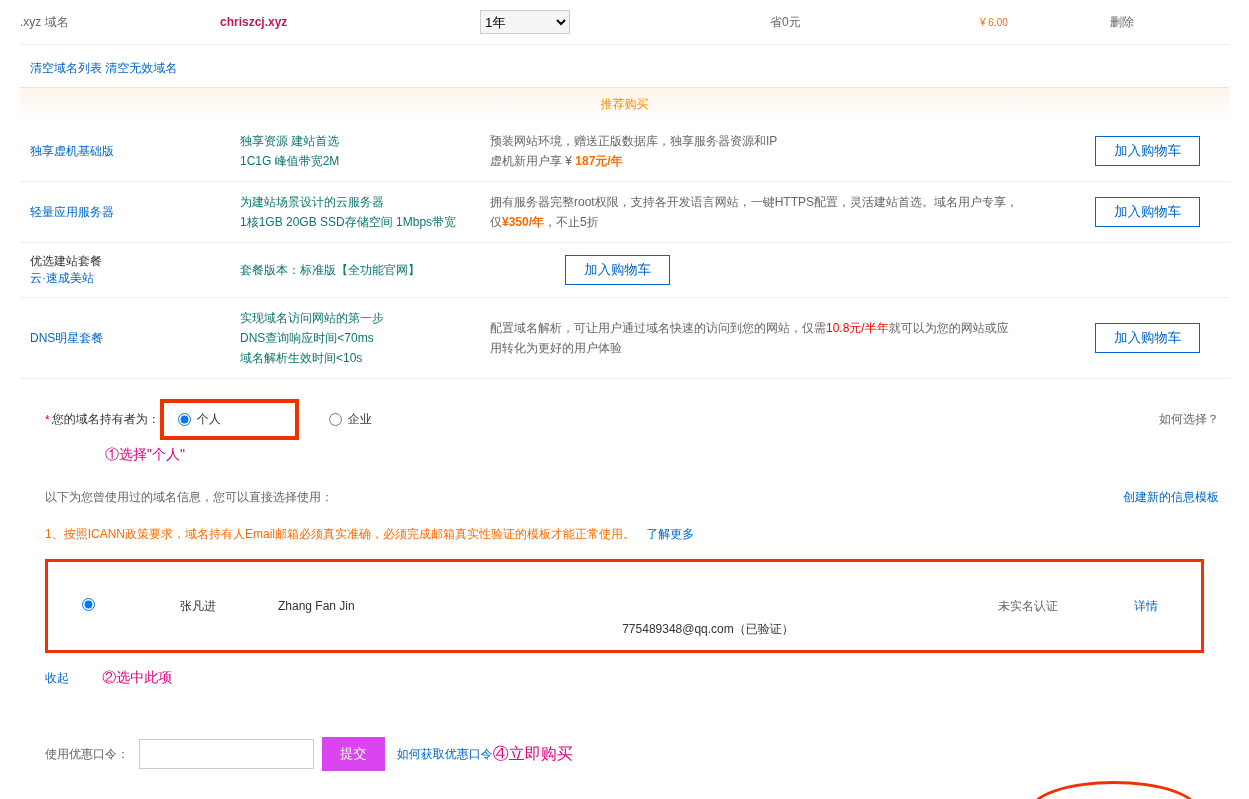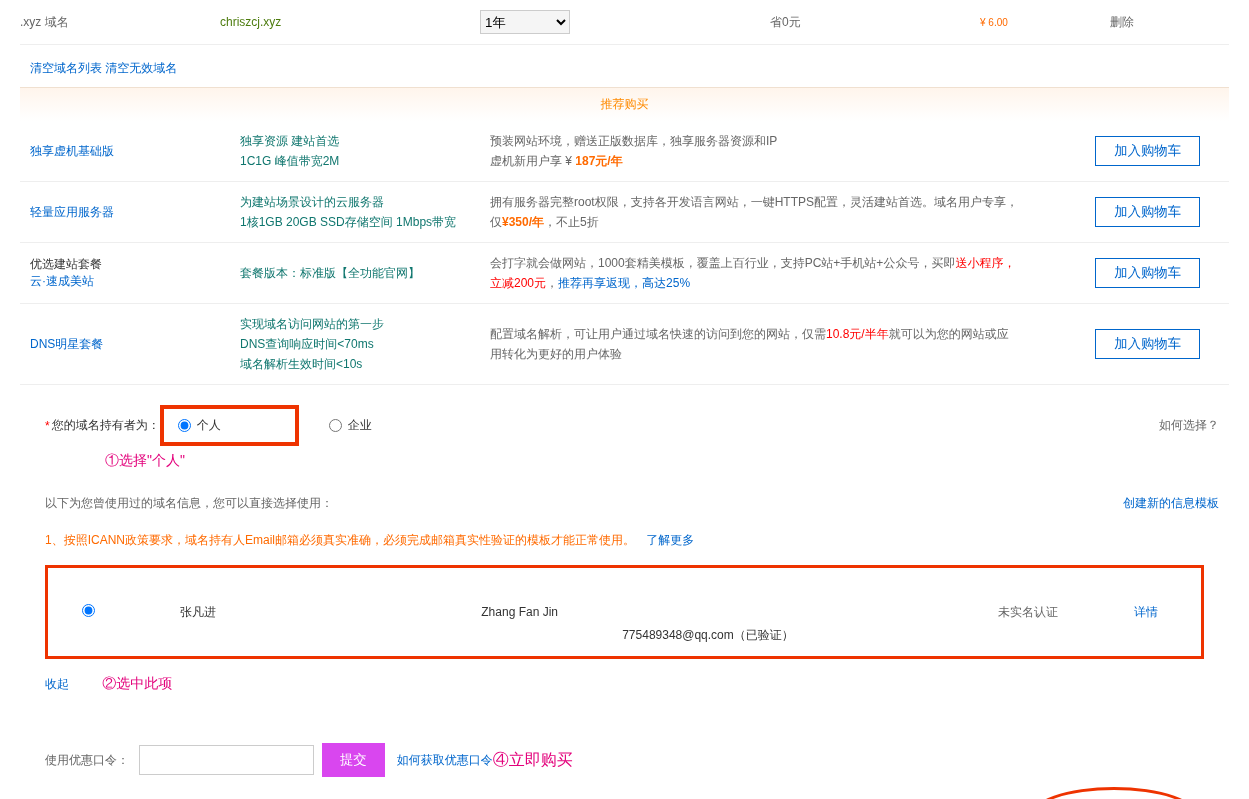--- a/index.html
+++ b/index.html
@@ -1,20 +1,20 @@
 <!DOCTYPE html>
 <html><head>
 <meta charset="utf-8">
 <style>
 * { margin: 0; padding: 0; box-sizing: border-box; }
 body { font-family: "Microsoft YaHei", Arial, sans-serif; font-size: 12px; color: #333; background: #fff; width: 1249px; }
 .container { padding: 0 20px; }
 .domain-row { display: flex; align-items: center; padding: 10px 0; border-bottom: 1px solid #eee; }
 .col-type { width: 200px; color: #666; }
-.col-domain { width: 260px; color: #4d7c0f; }
+.col-domain { width: 260px; color: #be185d; font-weight: bold; }
 .col-year { width: 290px; }
 .col-year select { width: 90px; height: 24px; border: 1px solid #ccc; background: #f5f5f5; }
 .col-save { width: 210px; color: #666; }
 .col-price { width: 130px; color: #ff6a00; font-size: 10px; }
 .col-delete { width: 60px; color: #666; }
 .clear-row { padding: 15px 10px 10px; }
 .link-blue { color: #06c; cursor: pointer; }
 .link-blue + .link-blue { }
 .recommend-header { background: linear-gradient(#fff5ec, #fff); color: #ff8a00; text-align: center; padding: 8px 0; border-top: 1px solid #f0e0d0; }
 .rec-row { display: flex; align-items: center; padding: 10px 0; border-bottom: 1px solid #eee; }
@@ -37,21 +37,21 @@
 .redbox { border: 4px solid #e30; padding: 8px 14px; margin-right: 30px; }
 .anno-pink { color: #e3007b; font-size: 14px; }
 .anno1 { margin-left: 60px; margin-top: 6px; }
 .info-tip { padding: 15px 10px 10px 25px; color: #666; display: flex; }
 .create-template { margin-left: auto; color: #06c; }
 .policy-tip { padding: 10px 10px 10px 25px; color: #ff6a00; }
 .policy-tip .more { color: #06c; margin-left: 8px; }
 .template-row { display: flex; align-items: center; padding: 12px 10px; border: 3px solid #e30; margin: 6px 25px; }
 .template-row .rd { width: 60px; text-align: center; }
 .template-row .tname { width: 160px; text-align: center; }
-.template-row .ten { width: 280px; text-align: right; }
+.template-row .ten { width: 280px; }
 .template-row .temail { width: 300px; text-align: center; margin-top: 47px; }
 .template-row .tstatus { width: 200px; text-align: right; color: #666; }
 .template-row .tdetail { width: 100px; text-align: right; color: #06c; }
 .collapse-row { padding: 10px 25px; }
 .anno2 { margin-left: 30px; }
 .coupon-section { margin: 40px 25px 20px; display: flex; align-items: center; }
 .coupon-label { color: #666; margin-right: 10px; }
 .coupon-input { width: 175px; height: 30px; border: 1px solid #ccc; padding: 0 6px; margin-right: 8px; }
 .btn-submit { background: #d946ef; color: #fff; border: none; padding: 8px 18px; cursor: pointer; margin-right: 12px; }
 .anno4 { float: right; color: #e3007b; font-size: 16px; }
@@ -109,23 +109,20 @@
     </div>
     <div class="rec-cart"><button class="btn-cart">加入购物车</button></div>
   </div>
 
   <div class="rec-row">
     <div class="rec-name">
       <span class="black">优选建站套餐</span>
       <span class="sub">云·速成美站</span>
     </div>
     <div class="rec-spec">套餐版本：标准版【全功能官网】</div>
-    <div class="rec-desc">
-      <span>会打字就会做网站，1000套精美模板，覆盖上百行业，支持PC站+手机站+公众号，买即</span><span class="red">送小程序，立减200元</span><span>，</span><span class="blue">推荐再享返现，高达25%</span>
-    </div>
     <div class="rec-cart"><button class="btn-cart">加入购物车</button></div>
   </div>
 
   <div class="rec-row">
     <div class="rec-name">DNS明星套餐</div>
     <div class="rec-spec">
       <div>实现域名访问网站的第一步</div>
       <div>DNS查询响应时间&lt;70ms</div>
       <div>域名解析生效时间&lt;10s</div>
     </div>

